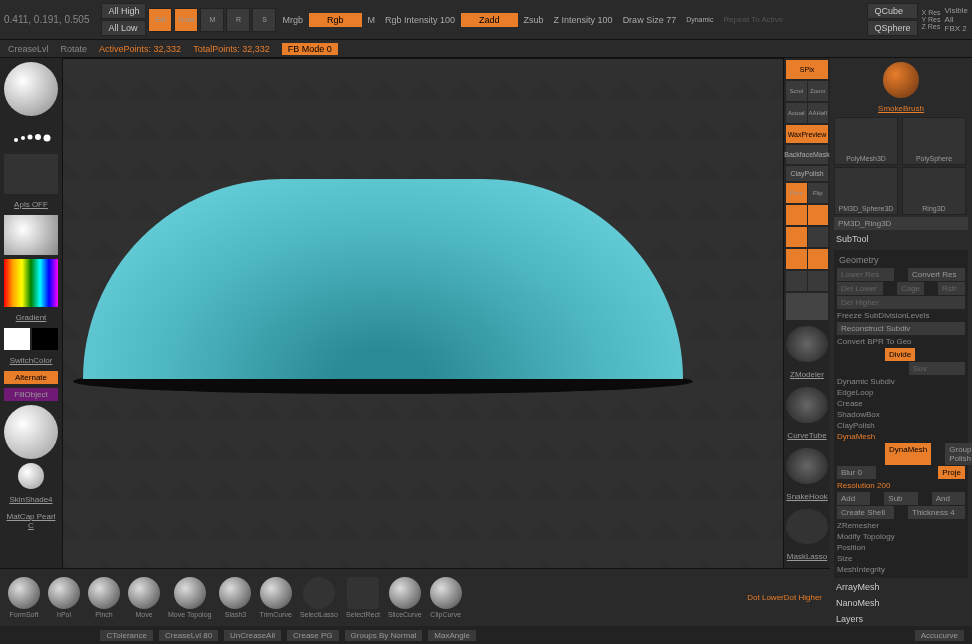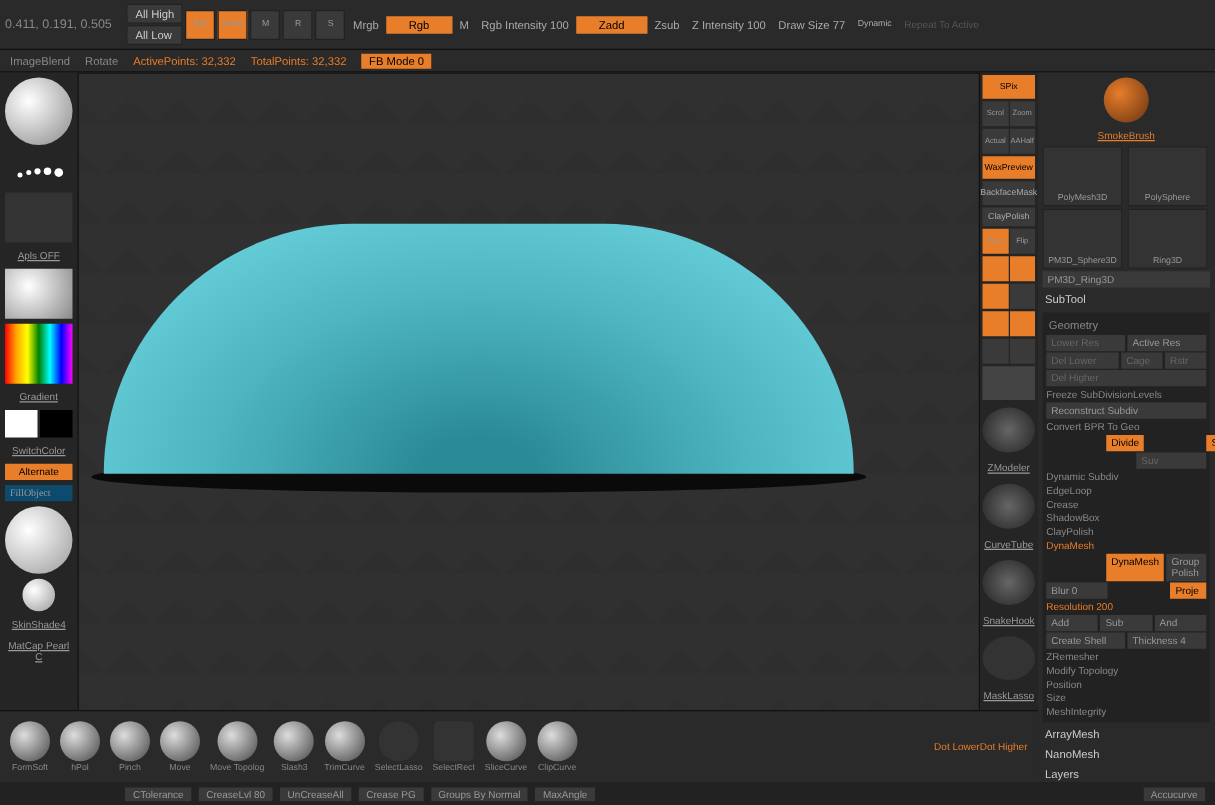--- a/index.html
+++ b/index.html
@@ -13,37 +13,37 @@
 .slider-label { font-size: 9px; color: #aaa; padding: 0 4px; white-space: nowrap; }
 .info-bar { height: 18px; background: #2a2a2a; display: flex; align-items: center; padding: 0 8px; gap: 12px; font-size: 9px; color: #e87d2a; border-bottom: 1px solid #111; }
 .main-area { display: flex; height: 568px; }
 .left-panel { width: 62px; background: #252525; display: flex; flex-direction: column; gap: 4px; padding: 4px; }
 .swatch-lg { width: 54px; height: 54px; background: radial-gradient(circle at 35% 35%, #fff, #888); border-radius: 50%; cursor: pointer; }
 .dots { width: 54px; height: 30px; display: flex; align-items: center; justify-content: center; }
 .swatch-box { width: 54px; height: 40px; background: #333; cursor: pointer; }
 .color-picker { width: 54px; height: 48px; background: linear-gradient(to right, red, orange, yellow, green, cyan, blue, magenta); cursor: pointer; }
 .label-sm { font-size: 8px; color: #999; text-align: center; padding: 2px 0; text-decoration: underline; }
 .btn-panel { background: #e87d2a; color: #000; font-size: 8px; padding: 2px 4px; cursor: pointer; text-align: center; }
-.btn-panel-dark { background: #0c4a6e; color: #999; font-size: 8px; padding: 2px 4px; cursor: pointer; text-align: left; font-family: Liberation Serif, serif; }
+.btn-panel-dark { background: #701a75; color: #999; font-size: 8px; padding: 2px 4px; cursor: pointer; text-align: center; }
 .canvas { flex: 1; background: #303030; position: relative; border: 1px solid #111; background-image: linear-gradient(45deg, #2e2e2e 25%, transparent 25%), linear-gradient(-45deg, #2e2e2e 25%, transparent 25%); background-size: 40px 40px; }
 .dome { position: absolute; top: 120px; left: 20px; width: 600px; height: 200px; background: radial-gradient(ellipse at 50% 100%, #2a8a95 10%, #4db5c0 50%, #6dd5e0 90%); border-radius: 300px 300px 0 0; }
 .dome-shadow { position: absolute; top: 310px; left: 10px; width: 620px; height: 25px; background: #0a0a0a; border-radius: 50%; }
 .right-shelf { width: 46px; background: #252525; display: flex; flex-direction: column; gap: 2px; padding: 2px; }
 .shelf-btn { width: 42px; height: 22px; background: #3a3a3a; cursor: pointer; font-size: 7px; color: #aaa; display: flex; align-items: center; justify-content: center; }
 .shelf-btn.orange { background: #e87d2a; color: #000; }
 .shelf-pair { display: flex; gap: 1px; }
 .shelf-pair > div { flex: 1; height: 20px; background: #3a3a3a; cursor: pointer; font-size: 6px; display: flex; align-items: center; justify-content: center; }
 .brush-icon { width: 42px; height: 42px; background: radial-gradient(circle, #666, #222); border-radius: 50%; margin: 4px auto; }
 .far-right { width: 142px; background: #2a2a2a; display: flex; flex-direction: column; padding: 4px; gap: 2px; overflow: hidden; }
 .fr-header { display: flex; gap: 4px; }
 .fr-thumb { width: 64px; height: 48px; background: #333; border: 1px solid #222; cursor: pointer; display: flex; flex-direction: column; align-items: center; justify-content: flex-end; font-size: 7px; padding: 2px; }
 .fr-thumb-sphere { width: 30px; height: 30px; background: radial-gradient(circle at 35% 35%, #e87d2a, #663311); border-radius: 50%; margin-bottom: 2px; }
 .fr-section { background: #222; padding: 3px; margin-top: 2px; }
 .fr-title { color: #ccc; font-size: 9px; padding: 2px; cursor: pointer; }
-.fr-row { display: flex; gap: 2px; margin: 1px 0; }
+.fr-row { display: flex; gap: 14px; margin: 1px 0; }
 .fr-btn { flex: 1; background: #3a3a3a; color: #999; font-size: 8px; padding: 2px 4px; cursor: pointer; }
 .fr-btn.orange { background: #e87d2a; color: #000; margin-left: 48px; }
 .fr-btn.dim { color: #666; }
 .fr-label { font-size: 8px; color: #888; padding: 1px 0; }
 .bottom-bar { height: 58px; background: #2a2a2a; display: flex; align-items: center; padding: 2px 8px; gap: 8px; border-top: 1px solid #111; position: absolute; bottom: 18px; left: 0; right: 142px; }
 .brush-thumb { display: flex; flex-direction: column; align-items: center; cursor: pointer; }
 .brush-thumb-ball { width: 32px; height: 32px; background: radial-gradient(circle at 35% 35%, #ddd, #444); border-radius: 50%; }
 .brush-thumb-label { font-size: 7px; color: #888; margin-top: 2px; }
 .status-bar { height: 18px; background: #222; position: absolute; bottom: 0; left: 0; right: 0; display: flex; align-items: center; padding: 0 8px; gap: 6px; }
 .status-btn { background: #3a3a3a; color: #999; font-size: 8px; padding: 1px 6px; cursor: pointer; }
@@ -81,24 +81,40 @@
     <span class="slider-label">Rgb Intensity 100</span>
   </div>
   <span class="btn-orange">Zadd</span>
   <span class="slider-label">Zsub</span>
   <div style="display:flex;flex-direction:column">
     <span class="slider-label">Z Intensity 100</span>
   </div>
   <span class="slider-label">Draw Size 77</span>
   <span class="slider-label" style="font-size:7px">Dynamic</span>
   <span class="slider-label" style="color:#555;font-size:8px">Repeat To Active</span>
+  <div class="top-right-group">
+    <div style="display:flex;flex-direction:column;gap:1px">
+      <div class="btn-sm">QCube</div>
+      <div class="btn-sm">QSphere</div>
+    </div>
+    <div style="display:flex;flex-direction:column;font-size:7px">
+      <span>X Res</span>
+      <span>Y Res</span>
+      <span>Z Res</span>
+    </div>
+    <div style="display:flex;flex-direction:column;font-size:8px">
+      <span>Visible</span>
+      <span>All</span>
+      <span>FBX 2</span>
+    </div>
+  </div>
 </div>
 
 <div class="info-bar">
-  <span style="color:#888">ImageBlend</span>
+  <span style="color:#888">CreaseLvl</span>
   <span style="color:#888">Rotate</span>
   <span>ActivePoints: 32,332</span>
   <span>TotalPoints: 32,332</span>
   <span style="background:#e87d2a;color:#000;padding:1px 6px">FB Mode 0</span>
 </div>
 
 <div class="main-area">
   <div class="left-panel">
     <div class="swatch-lg"></div>
     <div class="dots">
@@ -199,21 +215,21 @@
       <div class="fr-thumb">
           <span>Ring3D</span>
         </div>
     </div>
     <div class="fr-btn">PM3D_Ring3D</div>
     <div class="fr-title">SubTool</div>
     <div class="fr-section">
       <div class="fr-title" style="color:#888">Geometry</div>
       <div class="fr-row">
           <div class="fr-btn dim">Lower Res</div>
-          <div class="fr-btn">Active Res</div>
+          <div class="fr-btn">Convert Res</div>
         </div>
       <div class="fr-row">
           <div class="fr-btn dim" style="flex:2">Del Lower</div>
           <div class="fr-btn dim">Cage</div>
           <div class="fr-btn dim">Rstr</div>
         </div>
       <div class="fr-row">
           <div class="fr-btn dim">Del Higher</div>
         </div>
       <div class="fr-label">Freeze SubDivisionLevels</div>

